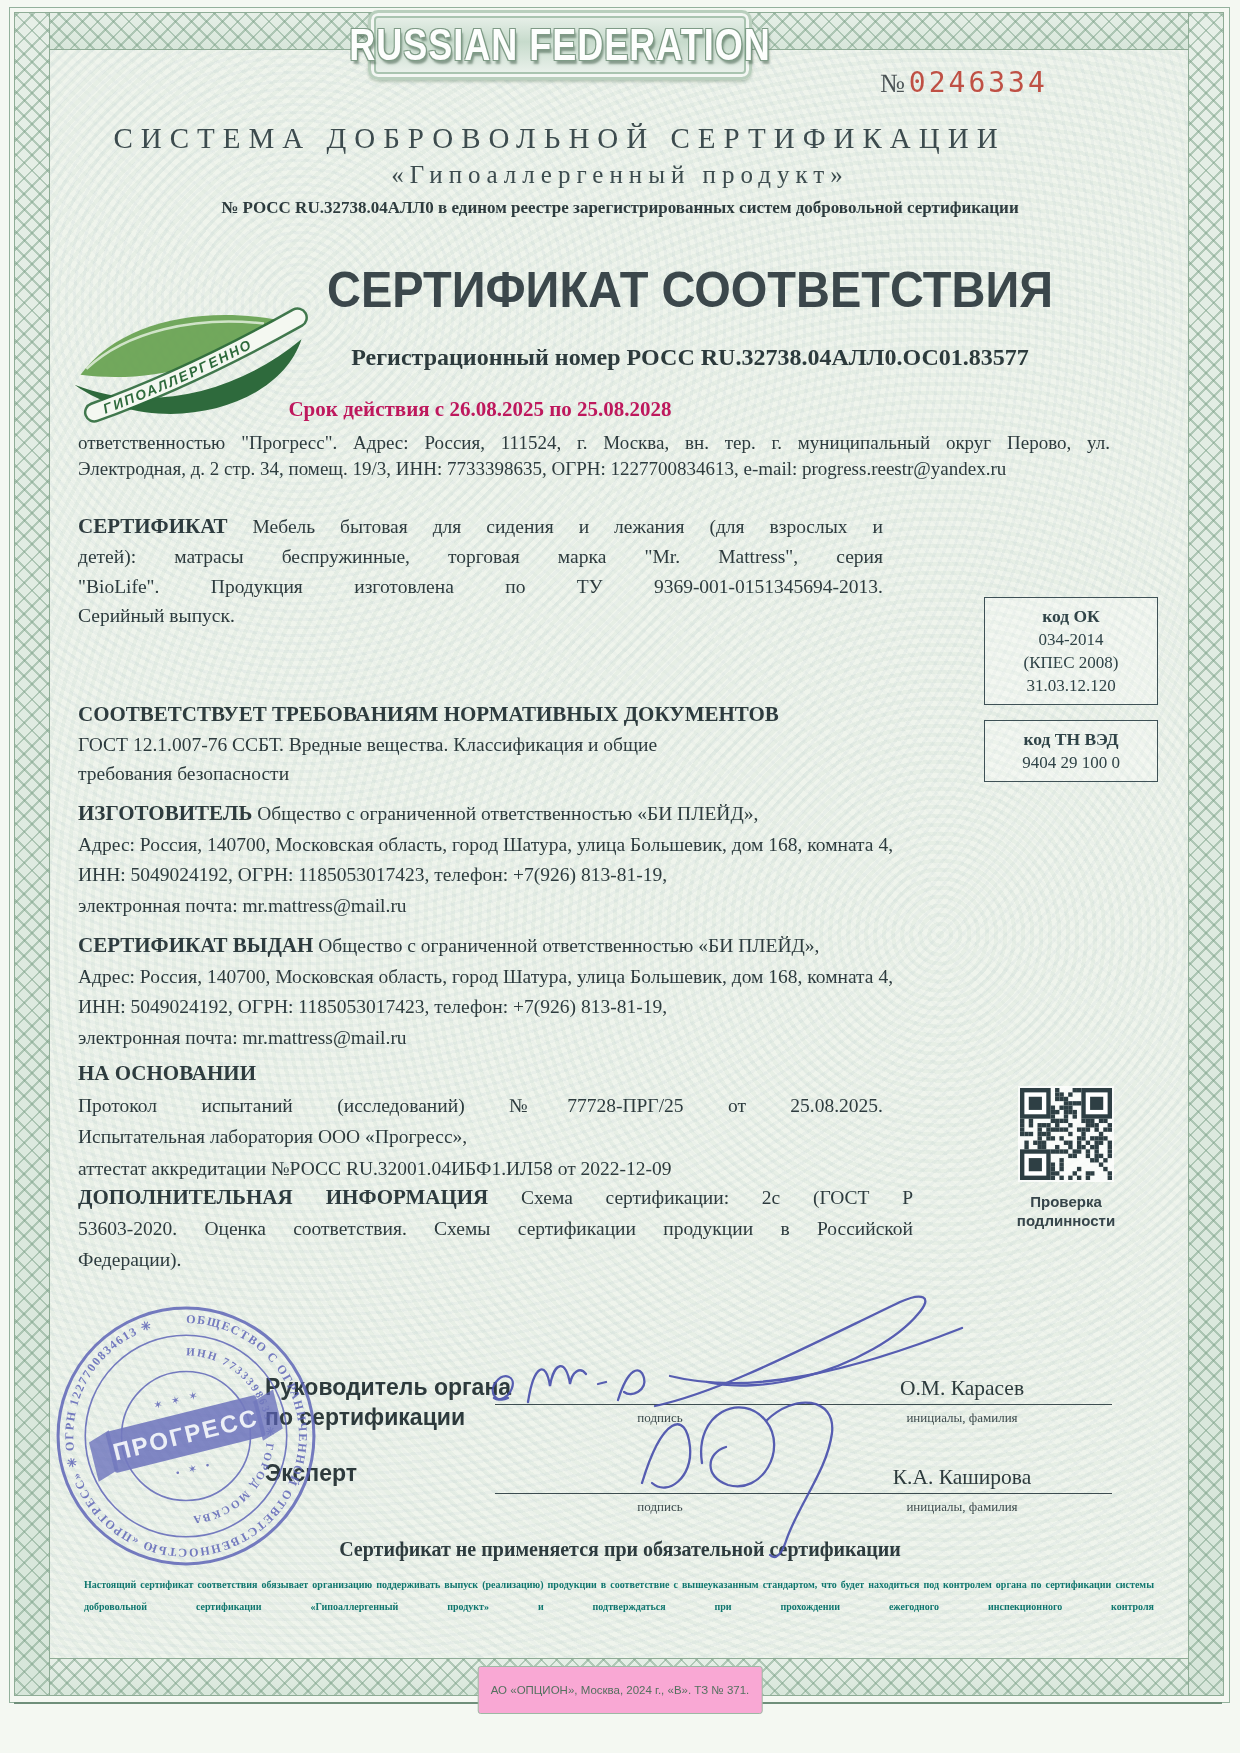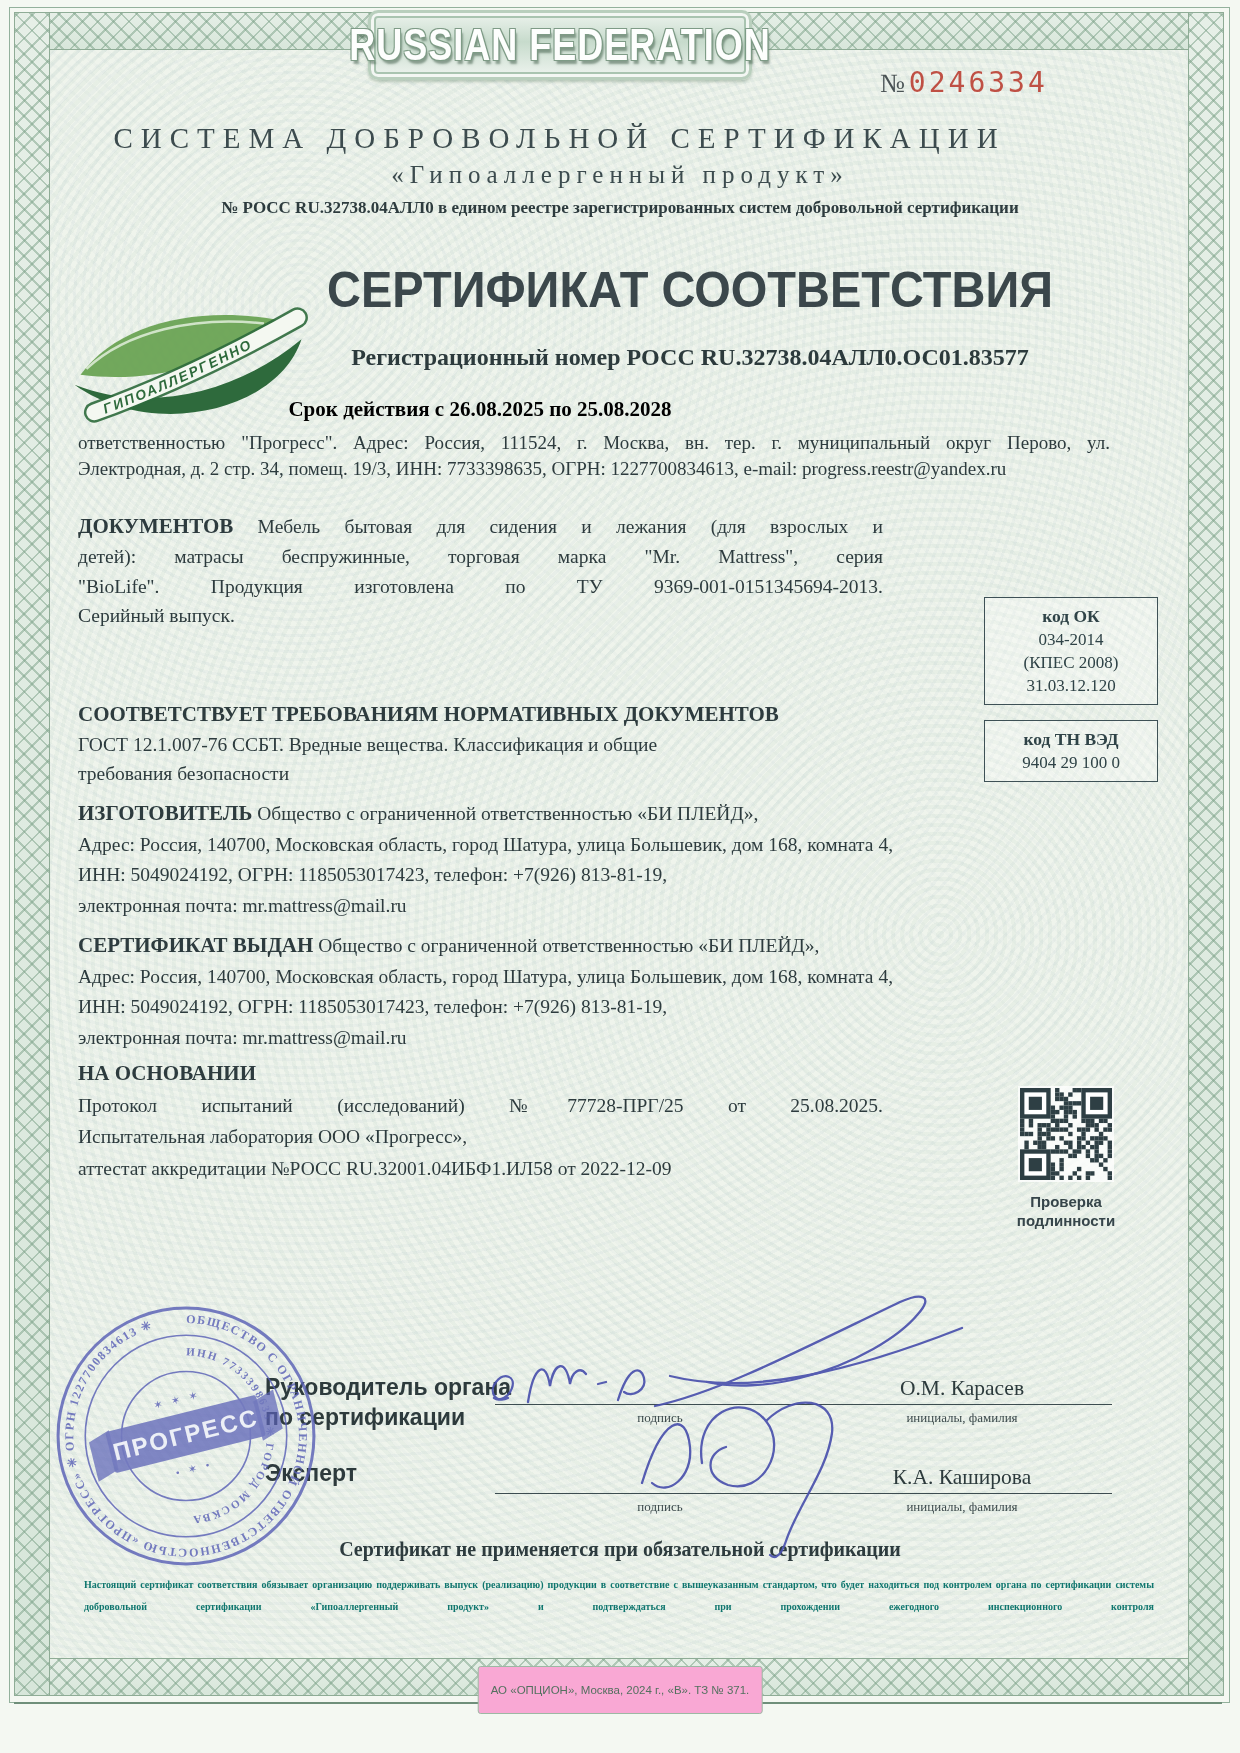--- a/index.html
+++ b/index.html
@@ -52,21 +52,21 @@
   .sys-title{position:absolute; left:0; top:122px; width:1119px; text-align:center; font-size:29px; letter-spacing:8px; color:#3c4b4e; z-index:2;}
   .sys-subtitle{position:absolute; left:0; top:161px; width:1240px; text-align:center; font-size:25px; letter-spacing:6px; color:#3c4b4e; z-index:2;}
   .registry-line{position:absolute; left:0; top:198px; width:1240px; text-align:center; font-size:17px; font-weight:bold; color:#2d3b3e; z-index:2;}
 
   .main-title{
     position:absolute; left:180px; top:262px; width:1020px; text-align:center; z-index:2;
     font-family:"Liberation Sans","DejaVu Sans",sans-serif; font-weight:700; font-size:47px; color:#3b474b;
     transform:scaleY(1.08); white-space:nowrap;
   }
   .reg-line{position:absolute; left:200px; top:344px; width:980px; text-align:center; font-size:24px; font-weight:bold; color:#2c3a3c; z-index:2;}
-  .validity{position:absolute; left:0; top:397px; width:960px; text-align:center; font-size:21px; font-weight:bold; color:#000000; z-index:2;}
+  .validity{position:absolute; left:0; top:397px; width:960px; text-align:center; font-size:21px; font-weight:bold; color:#be185d; z-index:2;}
 
   .leaf-logo{position:absolute; left:64px; top:290px; width:252px; height:148px; z-index:2;}
 
   .sec{position:absolute; z-index:2;}
   .sec .h{font-weight:bold; font-size:21px;}
   .ln{white-space:normal;}
   .just{text-align:justify; text-align-last:justify;}
   #sec-organ{left:78px; top:430px; width:1032px; font-size:19px; line-height:25.5px;}
   #sec-production{left:78px; top:512px; width:805px; font-size:19.5px; line-height:29.8px;}
   #sec-conformity{left:78px; top:700px; width:840px; font-size:19.5px; line-height:29.5px;}
@@ -152,21 +152,21 @@
   <div class="main-title">СЕРТИФИКАТ СООТВЕТСТВИЯ</div>
   <div class="reg-line">Регистрационный номер РОСС RU.32738.04АЛЛ0.ОС01.83577</div>
   <div class="validity">Срок действия с 26.08.2025 по 25.08.2028</div>
 
   <div class="sec" id="sec-organ">
     <div class="ln just">ответственностью "Прогресс". Адрес: Россия, 111524, г. Москва, вн. тер. г. муниципальный округ Перово, ул.</div>
     <div class="ln">Электродная, д. 2 стр. 34, помещ. 19/3, ИНН: 7733398635, ОГРН: 1227700834613, e-mail: progress.reestr@yandex.ru</div>
   </div>
 
   <div class="sec" id="sec-production">
-    <div class="ln just"><span class="h">ДОКУМЕНТОВ</span> <span>Мебель бытовая для сидения и лежания (для взрослых и</span></div>
+    <div class="ln just"><span class="h">СЕРТИФИКАТ</span> <span>Мебель бытовая для сидения и лежания (для взрослых и</span></div>
     <div class="ln just">детей): матрасы беспружинные, торговая марка "Mr. Mattress", серия</div>
     <div class="ln just">"BioLife". Продукция изготовлена по ТУ 9369-001-0151345694-2013.</div>
     <div class="ln">Серийный выпуск.</div>
   </div>
 
   <div class="codebox" id="box-ok">
     <div class="cb-label">код ОК</div>
     <div>034-2014</div>
     <div>(КПЕС 2008)</div>
     <div>31.03.12.120</div>
@@ -197,20 +197,25 @@
     <div class="ln">электронная почта: mr.mattress@mail.ru</div>
   </div>
 
   <div class="sec" id="sec-basis">
     <div class="ln"><span class="h">НА ОСНОВАНИИ</span></div>
     <div class="ln just">Протокол испытаний (исследований) №77728-ПРГ/25 от 25.08.2025.</div>
     <div class="ln">Испытательная лаборатория ООО «Прогресс»,</div>
     <div class="ln">аттестат аккредитации №РОСС RU.32001.04ИБФ1.ИЛ58 от 2022-12-09</div>
   </div>
 
+  <div class="sec" id="sec-additional">
+    <div class="ln just"><span class="h">ДОПОЛНИТЕЛЬНАЯ ИНФОРМАЦИЯ</span> <span>Схема сертификации: 2с (ГОСТ Р</span></div>
+    <div class="ln just">53603-2020. Оценка соответствия. Схемы сертификации продукции в Российской</div>
+    <div class="ln">Федерации).</div>
+  </div>
 
   <div id="qr"><svg viewBox="0 0 100 100" width="100%" height="100%">
         <rect x="38.095238095238095" y="0" width="4.761904761904762" height="4.761904761904762" fill="#2e3f44"></rect>
         <rect x="57.14285714285714" y="0" width="4.761904761904762" height="4.761904761904762" fill="#2e3f44"></rect>
         <rect x="61.904761904761905" y="0" width="4.761904761904762" height="4.761904761904762" fill="#2e3f44"></rect>
         <rect x="38.095238095238095" y="4.761904761904762" width="4.761904761904762" height="4.761904761904762" fill="#2e3f44"></rect>
         <rect x="42.857142857142854" y="4.761904761904762" width="4.761904761904762" height="4.761904761904762" fill="#2e3f44"></rect>
         <rect x="52.38095238095238" y="4.761904761904762" width="4.761904761904762" height="4.761904761904762" fill="#2e3f44"></rect>
         <rect x="38.095238095238095" y="9.523809523809524" width="4.761904761904762" height="4.761904761904762" fill="#2e3f44"></rect>
         <rect x="42.857142857142854" y="9.523809523809524" width="4.761904761904762" height="4.761904761904762" fill="#2e3f44"></rect>

